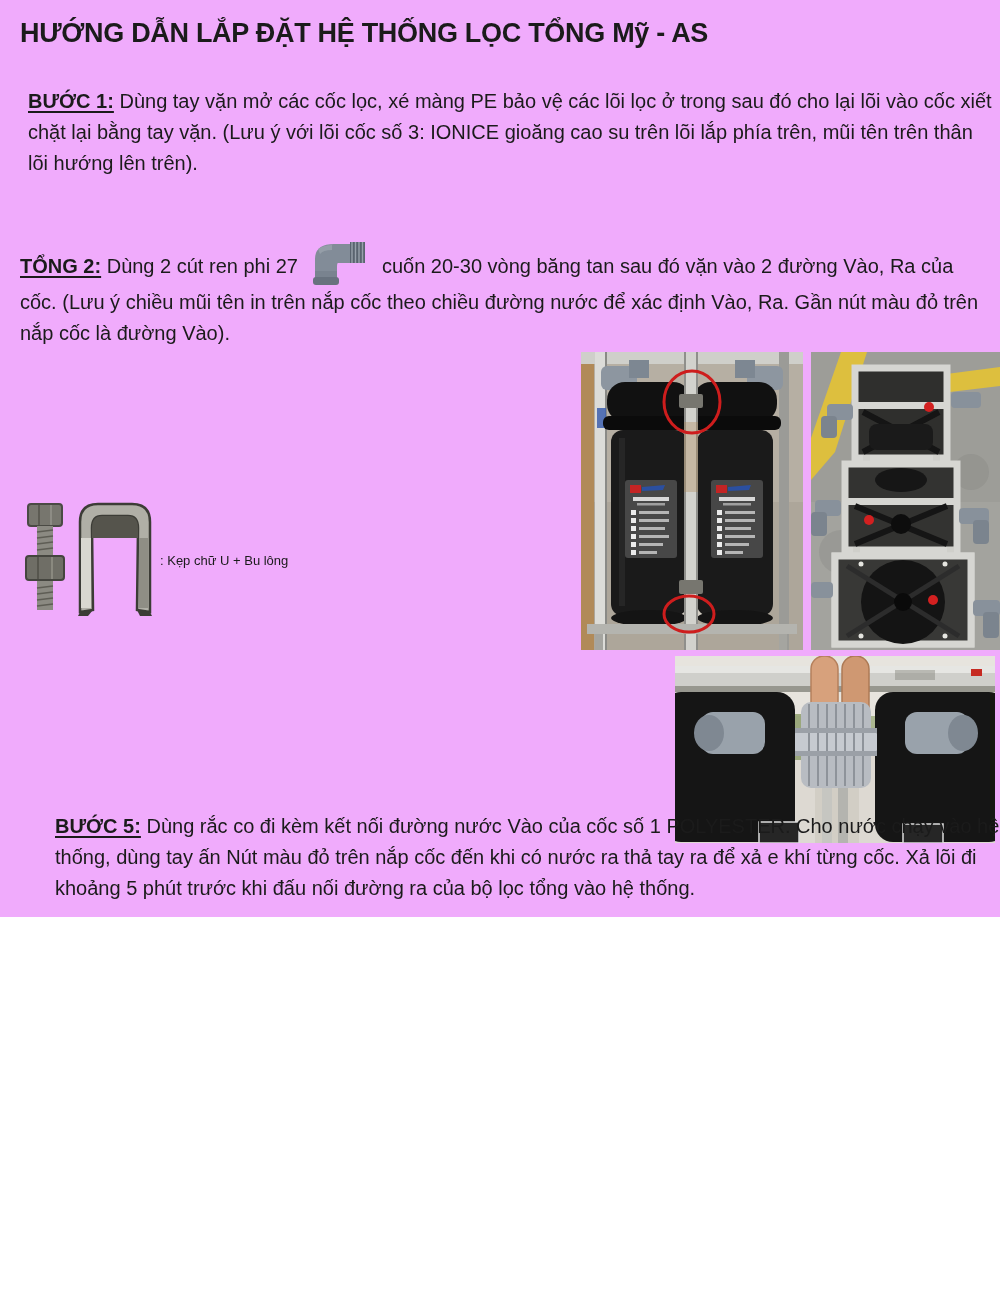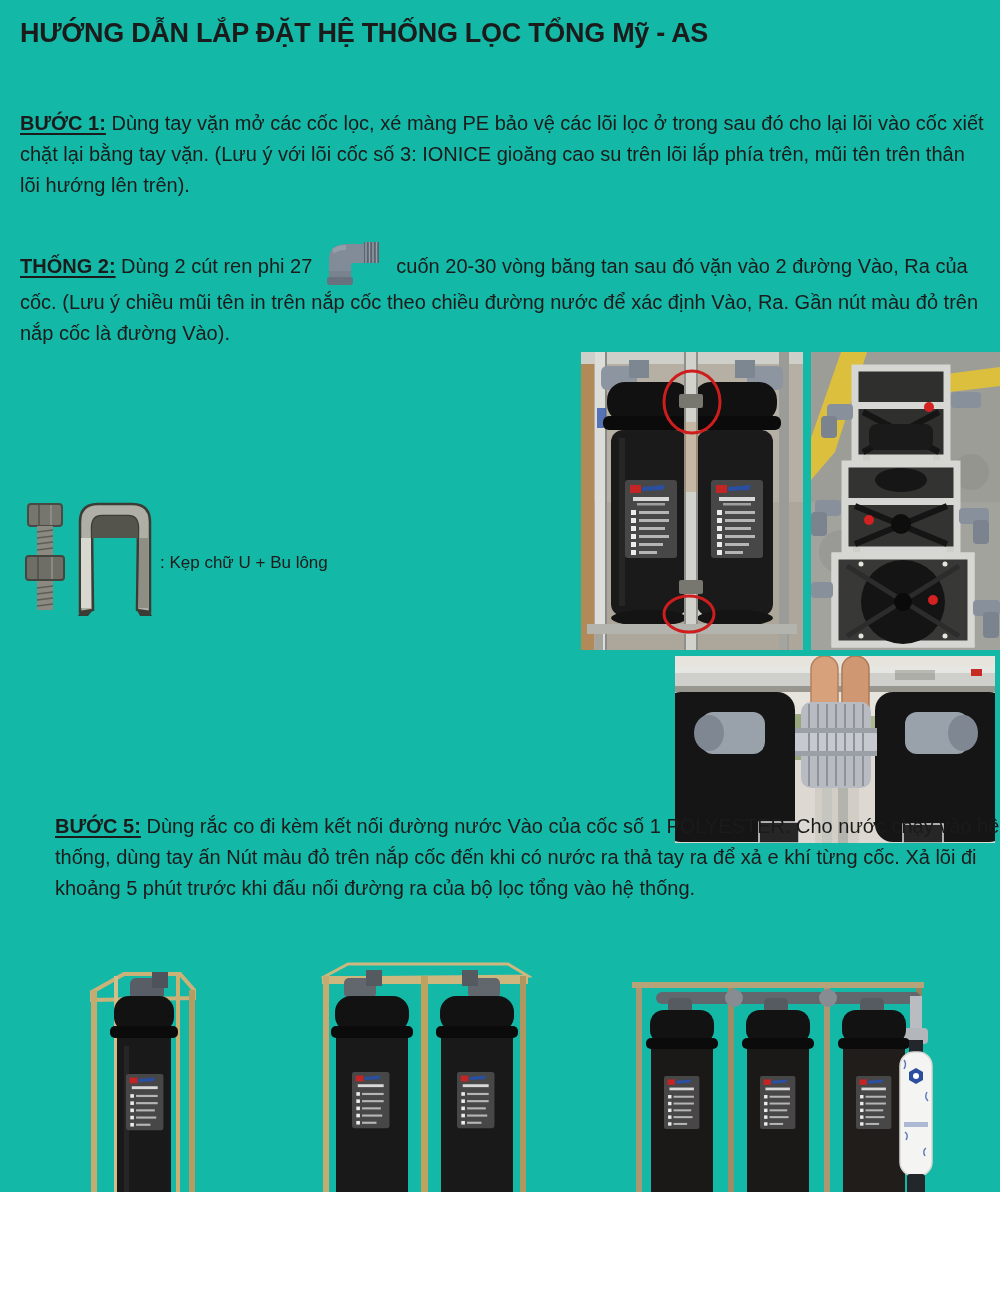--- a/index.html
+++ b/index.html
@@ -1,45 +1,45 @@
 <!DOCTYPE html>
 <html><head>
 <meta charset="utf-8">
 <style>
   html,body{margin:0;padding:0;background:#ffffff;}
   .page{
-    position:relative;width:1000px;height:1192px;background:#14b8a6;overflow:hidden;
+    position:relative;width:1000px;height:917px;background:#f0abfc;overflow:hidden;
     font-family:"Liberation Sans","DejaVu Sans",sans-serif;color:#1b1b1b;
   }
   .title{
     position:absolute;left:20px;top:18px;font-size:27px;font-weight:bold;
     letter-spacing:-0.3px;white-space:nowrap;
   }
   p.step{position:absolute;margin:0;font-size:20px;line-height:31px;}
   .step-label{font-weight:bold;text-decoration:underline;text-decoration-thickness:2px;text-underline-offset:3px;}
   .em-underline{font-style:italic;text-decoration:underline;text-underline-offset:3px;}
   .em-only{font-style:italic;}
   .inline-fig{display:inline-block;width:62px;height:50px;vertical-align:-14px;margin:0 12px 0 10px;}
   .fig{position:absolute;}
   .fig svg{display:block;width:100%;height:100%;}
-  .caption{position:absolute;font-size:17px;}
+  .caption{position:absolute;font-size:13px;}
 </style>
 </head>
 <body>
 
 <div class="page">
 
   <div class="title">HƯỚNG DẪN LẮP ĐẶT HỆ THỐNG LỌC TỔNG Mỹ - AS</div>
 
-  <p class="step" style="left:20px;top:86px;width:968px;margin-top:22px;">
+  <p class="step" style="left:28px;top:86px;width:968px;">
     <span class="step-label">BƯỚC 1:</span><span> Dùng tay vặn mở các cốc lọc, xé màng PE bảo vệ các lõi lọc ở trong sau đó cho lại lõi vào cốc xiết chặt lại bằng tay vặn. (Lưu ý với lõi cốc số 3: IONICE gioăng cao su trên lõi lắp phía trên, mũi tên trên thân lõi hướng lên trên).</span>
   </p>
 
   <p class="step" style="left:20px;top:237px;width:968px;">
-    <span class="step-label">THỐNG 2:</span><span> Dùng 2 cút ren phi 27</span><span class="inline-fig"><svg viewBox="0 0 62 50">
+    <span class="step-label">TỔNG 2:</span><span> Dùng 2 cút ren phi 27</span><span class="inline-fig"><svg viewBox="0 0 62 50">
         <rect x="7" y="20" width="22" height="24" rx="4" fill="#79838f"></rect>
         <rect x="5" y="40" width="26" height="8" rx="3" fill="#68727e"></rect>
         <path d="M7,22 Q7,7 26,7 L42,7 L42,26 L30,26 Q29,26 29,30 L29,34 L7,34 Z" fill="#828c98"></path>
         <path d="M10,12 Q16,8 24,8 L24,13 Q15,13 12,17 Z" fill="#9aa3ad" opacity="0.8"></path>
         <rect x="42" y="5" width="15" height="21" fill="#5a646f"></rect>
         <g stroke="#98a1ab" stroke-width="1.4">
           <line x1="44" y1="5" x2="44" y2="26"></line>
             <line x1="47.5" y1="5" x2="47.5" y2="26"></line>
           <line x1="51" y1="5" x2="51" y2="26"></line>
             <line x1="54.5" y1="5" x2="54.5" y2="26"></line>

